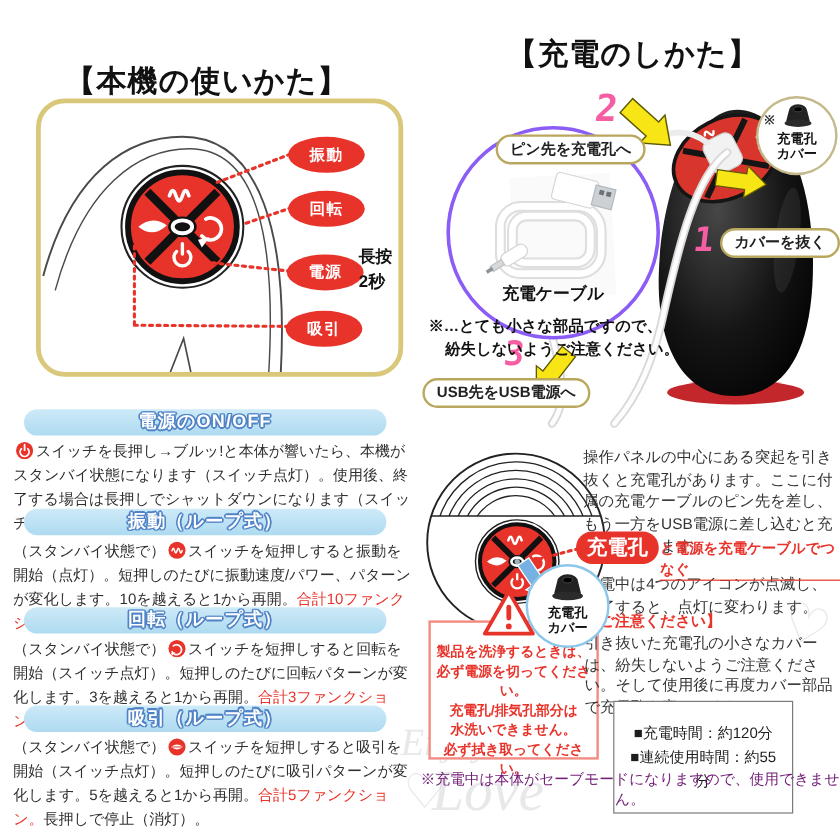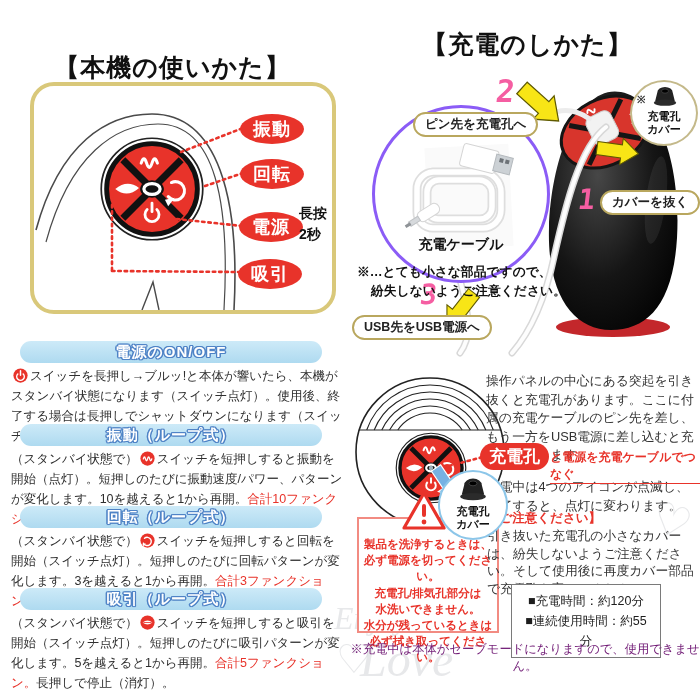--- a/index.html
+++ b/index.html
@@ -5,21 +5,21 @@
   html,body{margin:0;padding:0;background:#fff;}
   #page{position:relative;width:700px;height:700px;background:#fff;overflow:hidden;
         font-family:"Liberation Sans",sans-serif;color:#2e2e2e;}
   .abs{position:absolute;}
   .ttl{font-family:"Liberation Serif","DejaVu Serif",serif;font-size:25px;font-weight:600;
        letter-spacing:1px;text-align:center;color:#111;}
   
   .goldbox{border:4px solid #d9c87a;border-radius:24px;background:#fff;}
   
   .oval{width:64px;height:30px;background:#e8332a;border-radius:50%;color:#fff;
-        font-weight:bold;font-size:18px;text-align:center;line-height:30px;letter-spacing:1px;z-index:10;}
+        font-weight:bold;font-size:13px;text-align:center;line-height:30px;letter-spacing:1px;z-index:10;}
   .longpress{font-size:14px;font-weight:bold;color:#111;line-height:21px;z-index:10;}
   
   .pill{left:20px;width:302px;height:22px;border-radius:12px;
         background:linear-gradient(#cdeaf8,#aedaf0);text-align:center;z-index:3;}
   .pill span{display:inline-block;font-size:15px;font-weight:bold;letter-spacing:1px;line-height:22px;color:#fff;
         text-shadow:1.4px 0 #4f83c6,-1.4px 0 #4f83c6,0 1.4px #4f83c6,0 -1.4px #4f83c6,
                     1px 1px #4f83c6,-1px -1px #4f83c6,1px -1px #4f83c6,-1px 1px #4f83c6;}
   .body{left:11px;width:333px;font-size:12.5px;line-height:20px;color:#2f2f2f;z-index:3;}
   .red{color:#e8332a;}
   .ticon{display:inline-block;width:15px;height:15px;vertical-align:-3px;margin:0 2px;}
@@ -28,21 +28,21 @@
        font-size:31px;transform:skewX(-7deg);z-index:10;line-height:1;}
   
   .bubble{background:#fff;border:2px solid #b9a75e;border-radius:16px;padding:2px 10px;
           font-size:12.5px;font-weight:600;color:#222;white-space:nowrap;z-index:10;}
   .note{font-size:12.8px;font-weight:bold;color:#111;line-height:19px;z-index:10;}
   .para{font-size:12.8px;line-height:18.5px;color:#333;z-index:5;}
   .badge{background:#e8332a;color:#fff;font-weight:bold;font-size:17px;border-radius:15px;
          padding:2px 9px;z-index:10;}
   .jacktail{color:#e8332a;font-weight:bold;font-size:12px;border-bottom:1.5px solid #e8332a;z-index:10;}
   .cautionT{color:#e8332a;font-weight:bold;font-size:12.5px;z-index:5;}
-  .specbox{border:1.5px solid #7a7a7a;background:#fff;padding:6px 8px;z-index:5;
+  .specbox{border:1.5px solid #7a7a7a;background:#fff;padding:16px 8px;z-index:5;
            font-size:12.5px;line-height:20px;color:#1d1d1d;text-align:center;}
   .warnbox{border:2px solid #f28b82;background:#fff;z-index:4;}
   .warntxt{color:#e8332a;font-weight:bold;font-size:11.5px;line-height:16.2px;text-align:center;}
   .circleph{border-radius:50%;background:#fff;}
   .covlbl{font-size:11px;font-weight:bold;color:#111;line-height:13px;text-align:center;}
   .wm{font-family:"Liberation Serif",serif;font-style:italic;color:rgba(185,188,195,0.35);z-index:1;}
   svg{display:block;}
 </style>
 </head>
 <body>
@@ -257,21 +257,20 @@
   </div>
 
   <div class="abs" style="left:350px;top:641px;width:350px;text-align:center;font-size:12.3px;font-weight:500;color:#701a75;z-index:5;">※充電中は本体がセーブモードになりますので、使用できません。</div>
 
   <div class="abs warnbox" style="left:357px;top:517px;width:138px;height:112px;">
     <div class="abs warntxt" style="left:2px;top:17px;width:134px;">
       <div>製品を洗浄するときは、</div>
       <div>必ず電源を切ってください。</div>
       <div>充電孔/排気孔部分は</div>
       <div>水洗いできません。</div>
-      <div>水分が残っているときは</div>
       <div>必ず拭き取ってください。</div>
     </div>
   </div>
   <svg class="abs" style="left:401px;top:490px;z-index:9;" width="46" height="42" viewBox="0 0 46 42">
     <path d="M23,3 L43,38 L3,38 Z" fill="#fff" stroke="#e8332a" stroke-width="3.2" stroke-linejoin="round"></path>
     <rect x="21" y="14" width="4" height="13" rx="2" fill="#e8332a"></rect>
     <circle cx="23" cy="32" r="2.4" fill="#e8332a"></circle>
   </svg>
 
   <svg class="abs" style="left:0;top:0;z-index:6;pointer-events:none;" width="700" height="700" viewBox="0 0 700 700">

